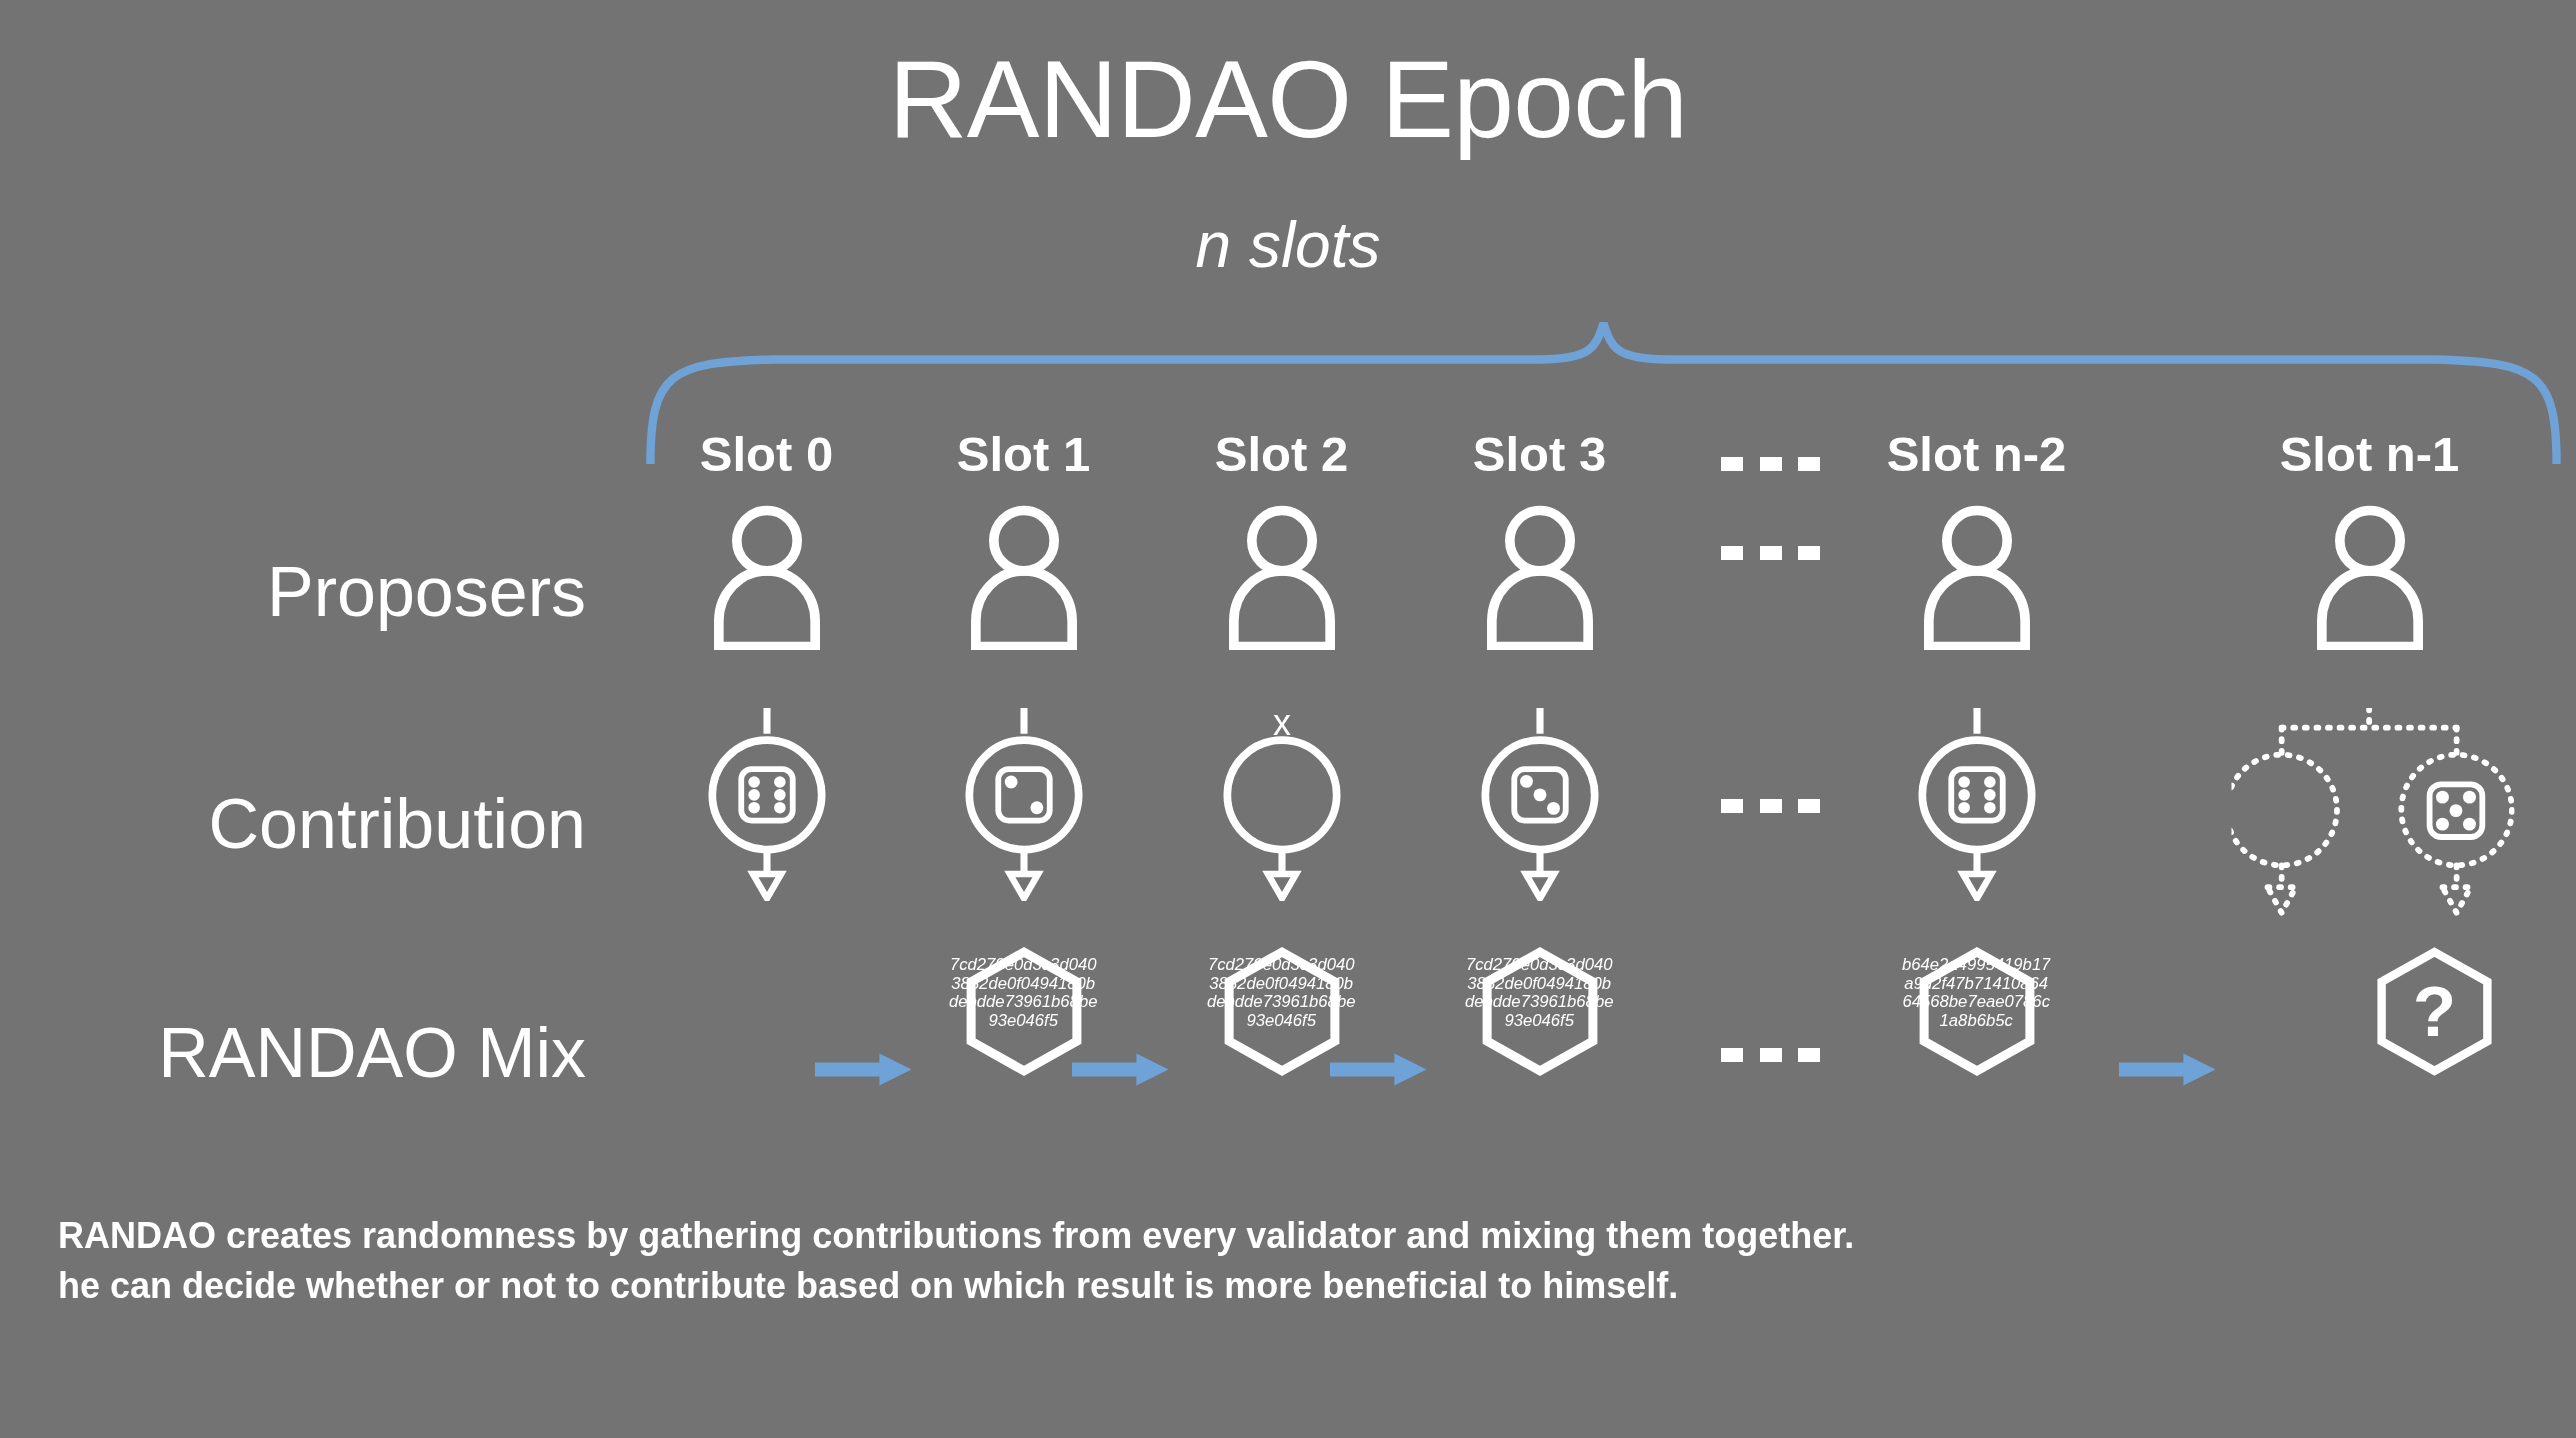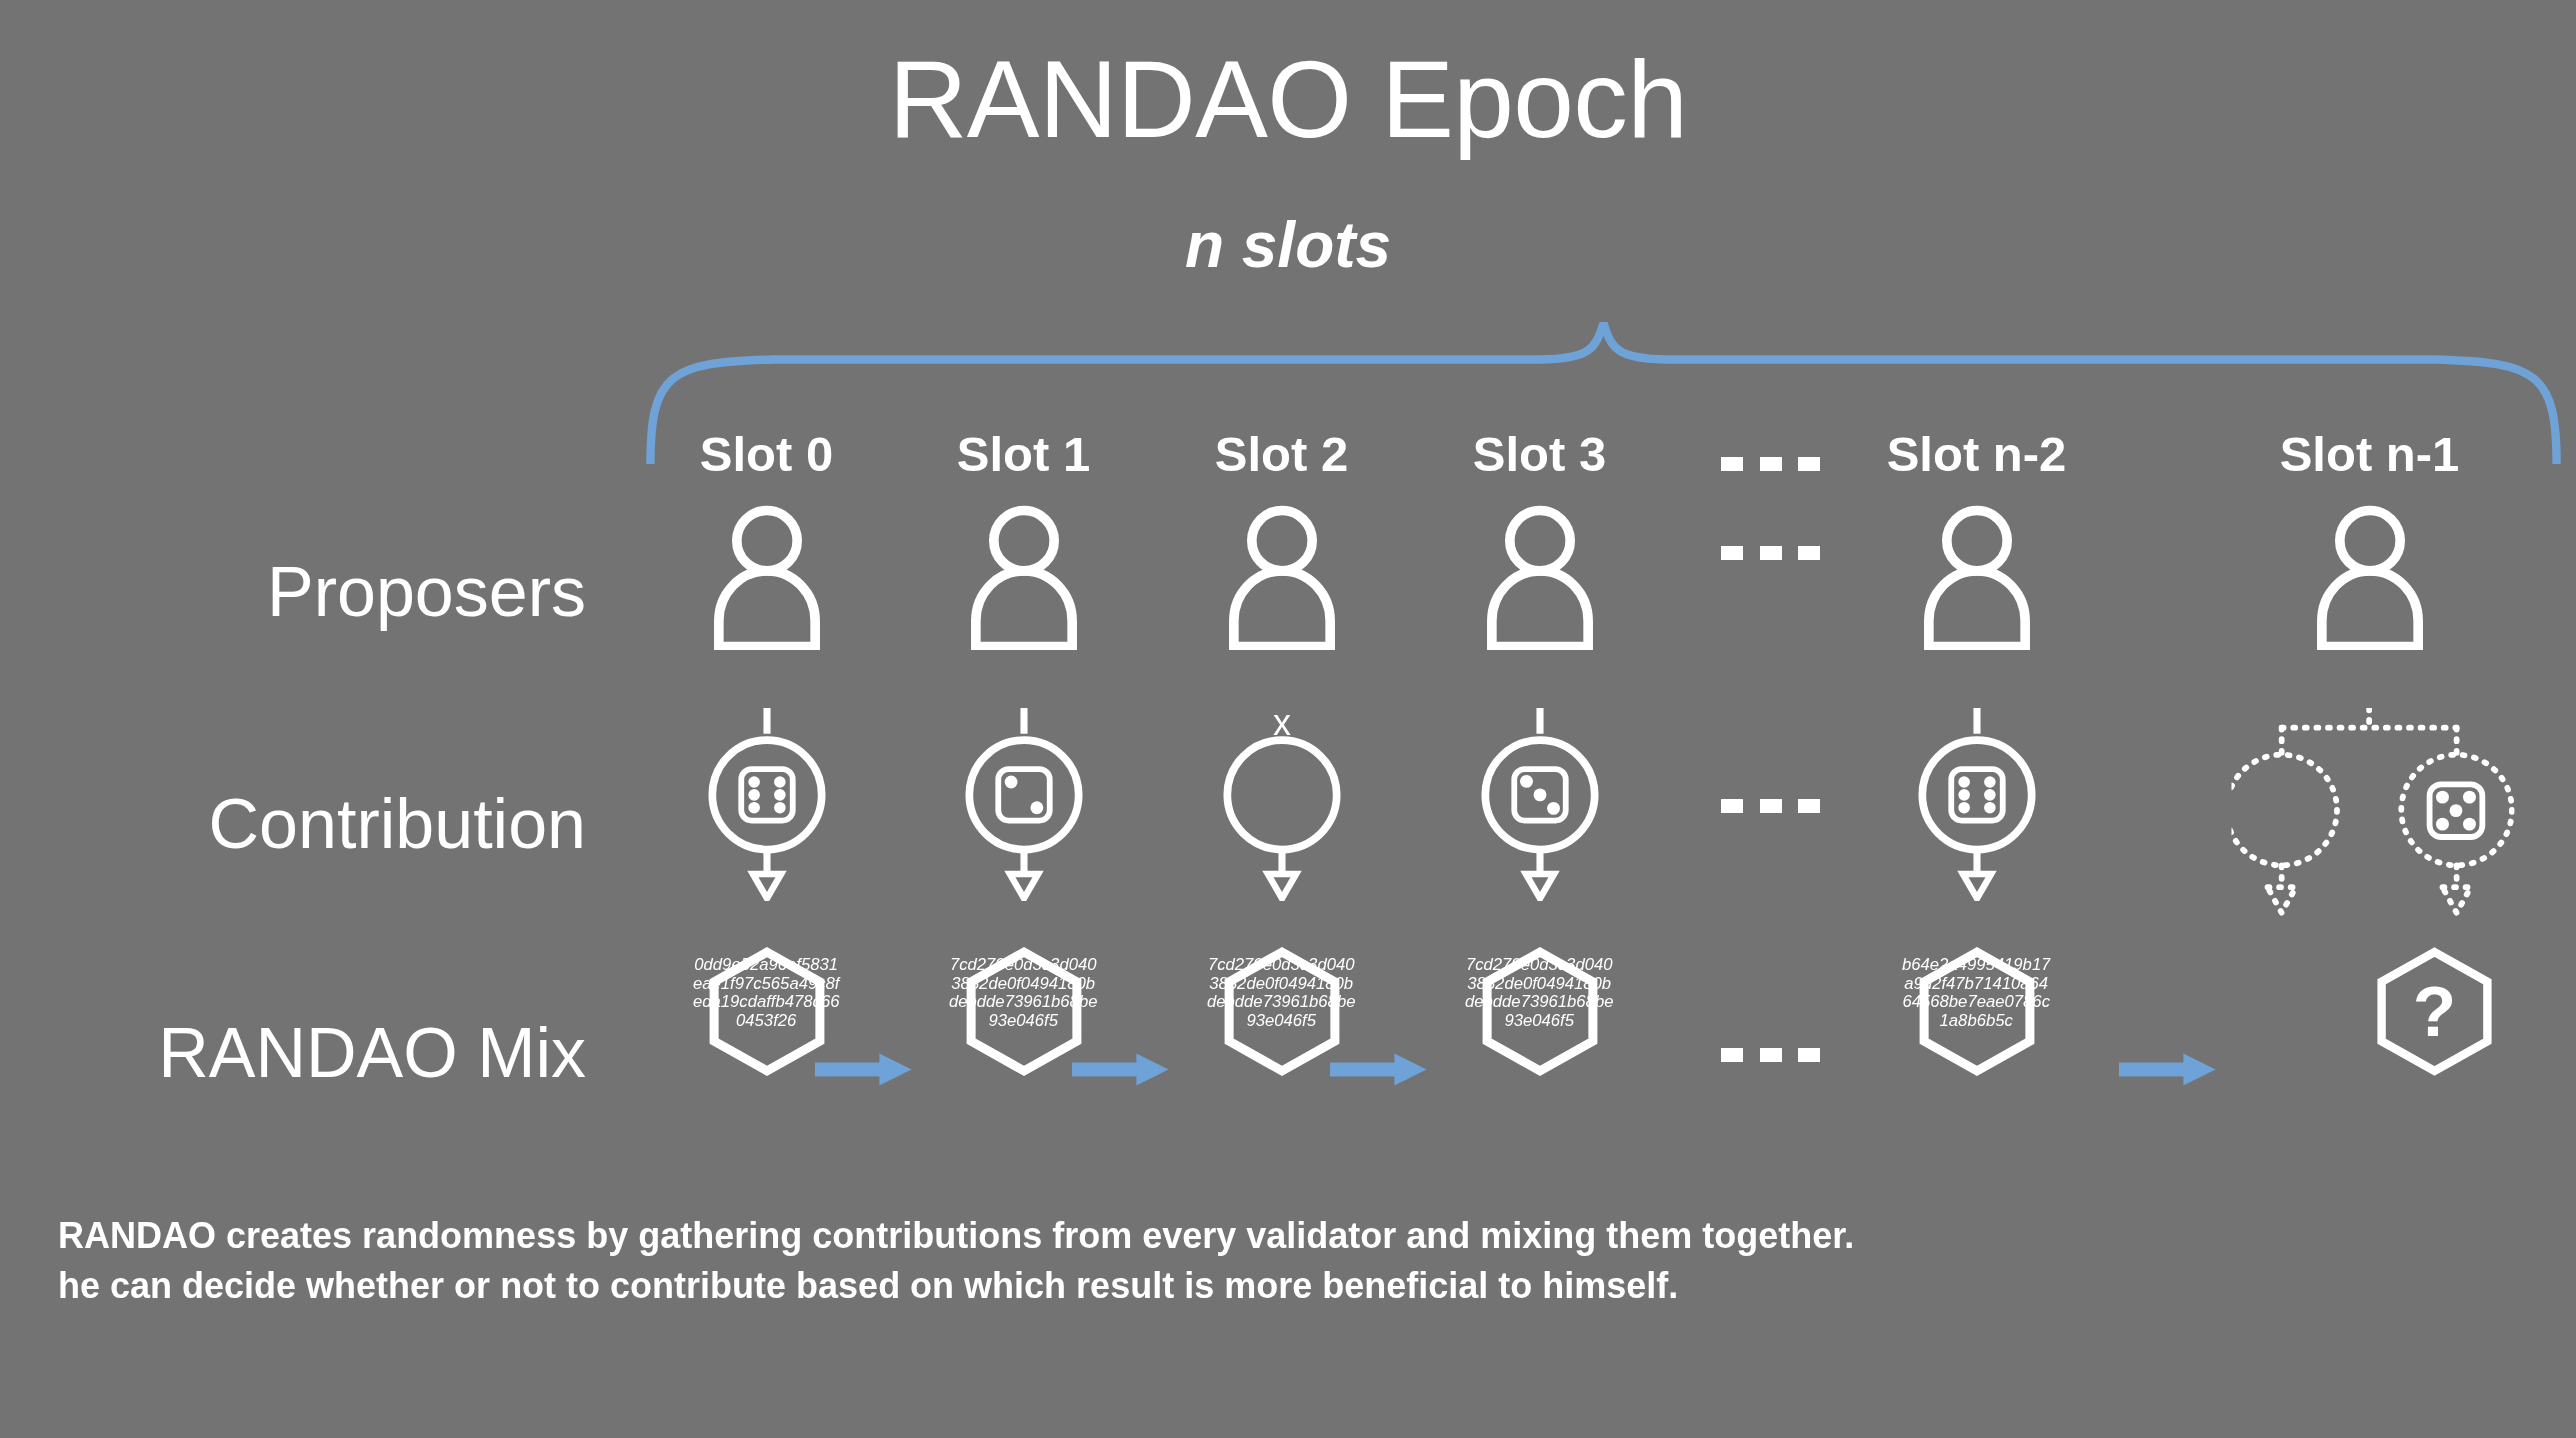--- a/index.html
+++ b/index.html
@@ -10,21 +10,21 @@
   }
   #stage{position:absolute;inset:0;background:#737373;}
 
   
   .title{
     position:absolute;left:0;right:0;top:45px;text-align:center;
     font-size:109px;line-height:1;font-weight:400;letter-spacing:-0.6px;
   }
   .subtitle{
     position:absolute;left:0;right:0;top:213px;text-align:center;
-    font-size:64px;line-height:1;font-style:italic;font-weight:700;
+    font-size:64px;line-height:1;font-style:italic;font-weight:400;
   }
 
   
   .brace{position:absolute;left:644px;top:322px;width:1919px;height:142px;}
 
   
   .rowlabel{position:absolute;text-align:right;font-size:70px;line-height:1;white-space:nowrap;}
   #lbl-proposers{right:1990px;top:557px;}
   #lbl-contribution{right:1990px;top:789px;}
   #lbl-randao{right:1990px;top:1018px;}
@@ -97,28 +97,20 @@
       <circle cx="90" cy="115" r="9" fill="#fff"></circle>
         <circle cx="130" cy="115" r="9" fill="#fff"></circle>
       <circle cx="90" cy="135" r="9" fill="#fff"></circle>
         <circle cx="130" cy="135" r="9" fill="#fff"></circle>
       <circle cx="90" cy="155" r="9" fill="#fff"></circle>
         <circle cx="130" cy="155" r="9" fill="#fff"></circle>
       <line x1="110" y1="220" x2="110" y2="258" stroke="#fff" stroke-width="11"></line>
       <path d="M88 258 L132 258 L110 296 Z" fill="none" stroke="#fff" stroke-width="10"></path>
     </svg>
 
-    <div class="mix">
-      <div class="hexwrap">
-        <svg width="129" height="129" viewBox="0 0 200 200" style="position:absolute;left:0;top:0">
-          <path d="M100 8 L182 54 L182 146 L100 192 L18 146 L18 54 Z" fill="none" stroke="#fff" stroke-width="14"></path>
-        </svg>
-        <div class="hexhash">0dd9e52a96ef5831eae1f97c565a49c8feda19cdaffb478c660453f26</div>
-      </div>
-    </div>
   </div>
 
   <svg class="chainarrow" style="left:815px;top:1050px" width="103" height="39" viewBox="0 0 160 60">
     <line x1="0" y1="30" x2="105" y2="30" stroke="#6fa2d6" stroke-width="22"></line>
     <path d="M100 5 L150 30 L100 55 Z" fill="#6fa2d6"></path>
   </svg>
 
   <div class="col" style="left:927px">
     <div class="slotlabel">Slot 1</div>
 

